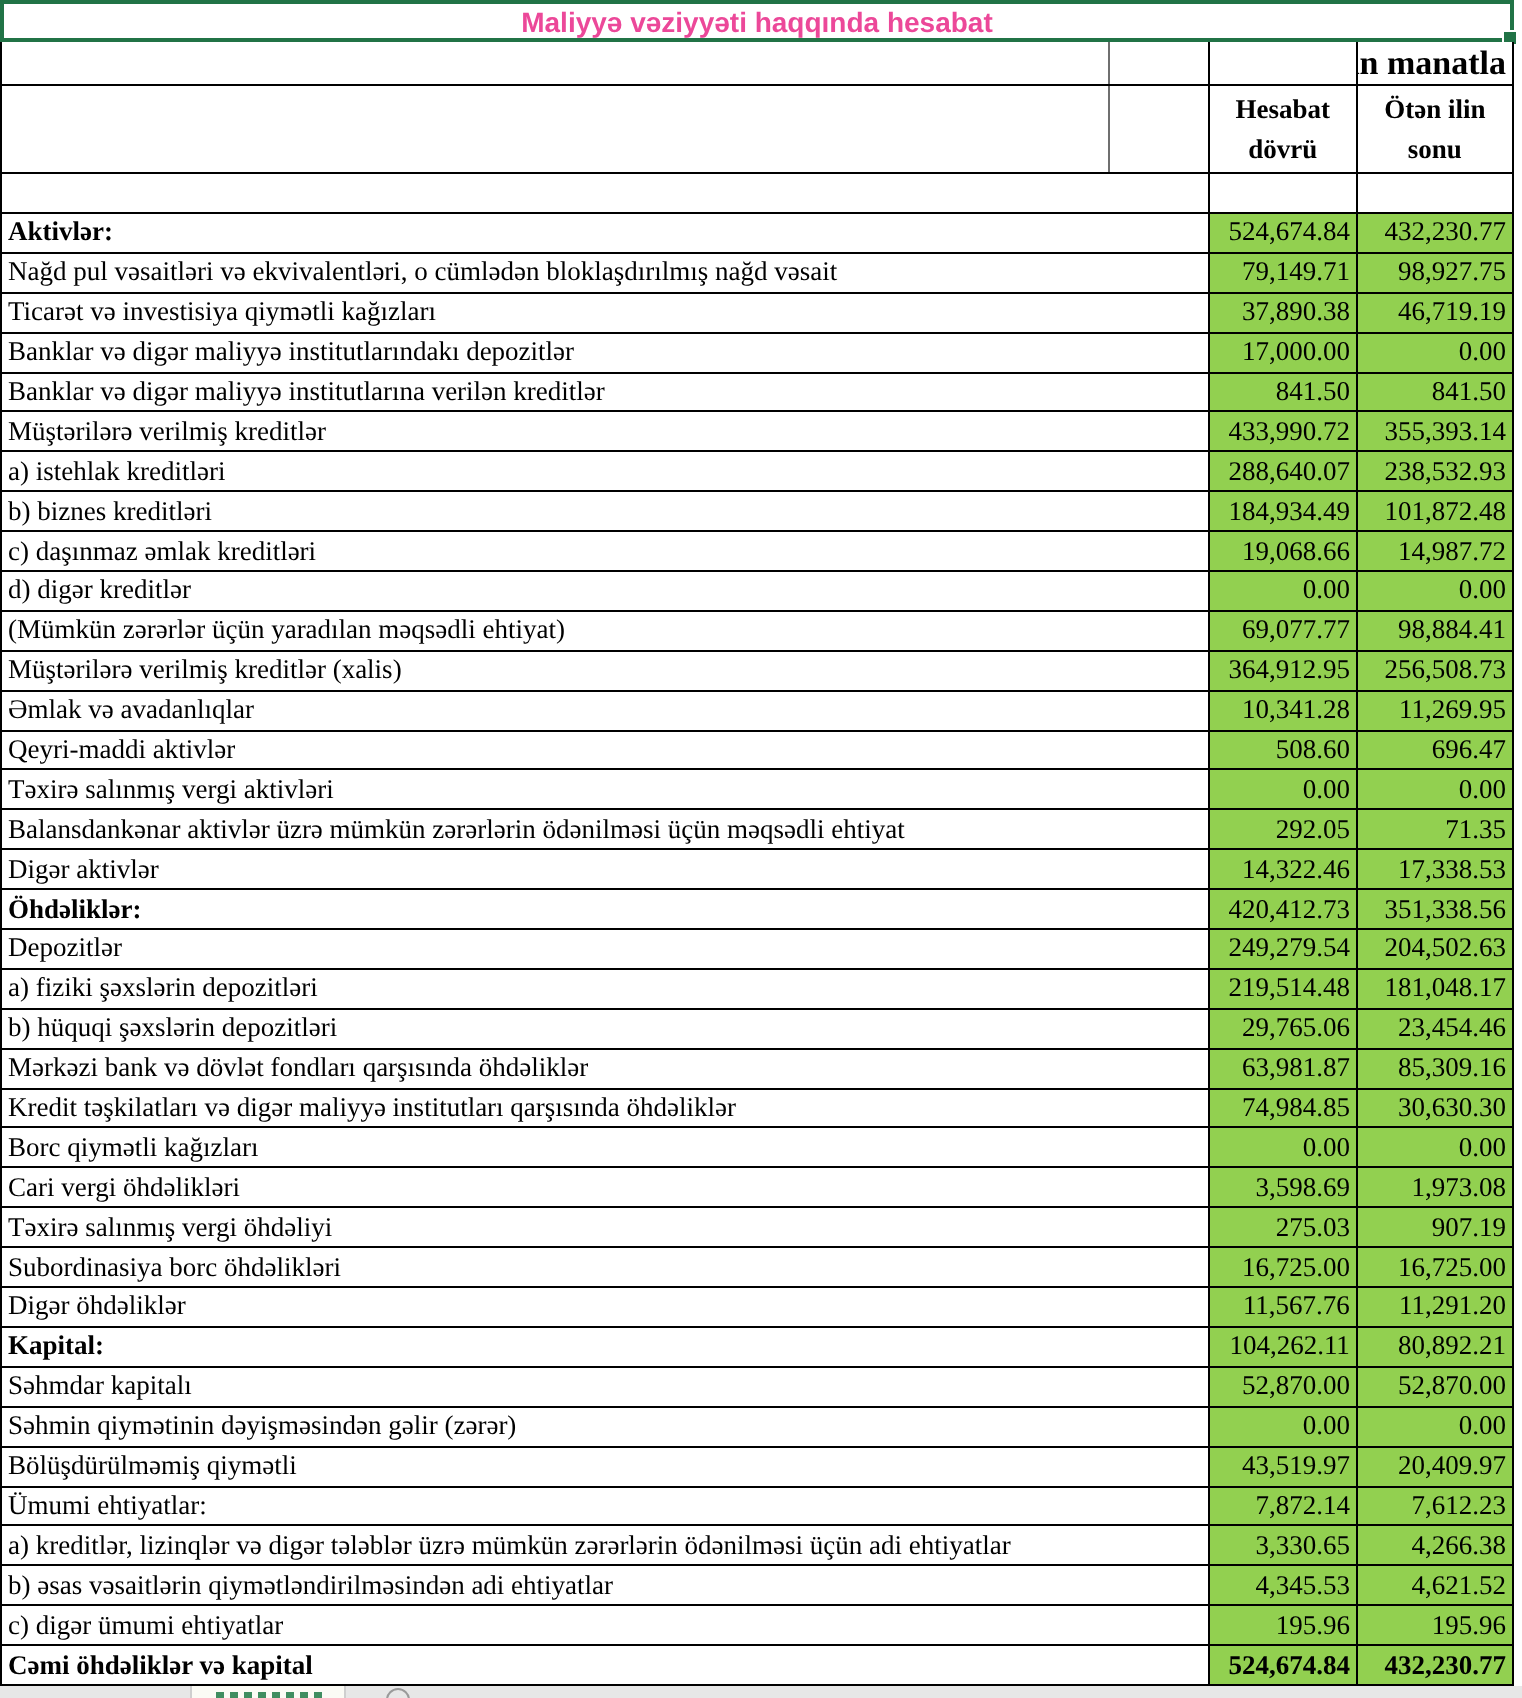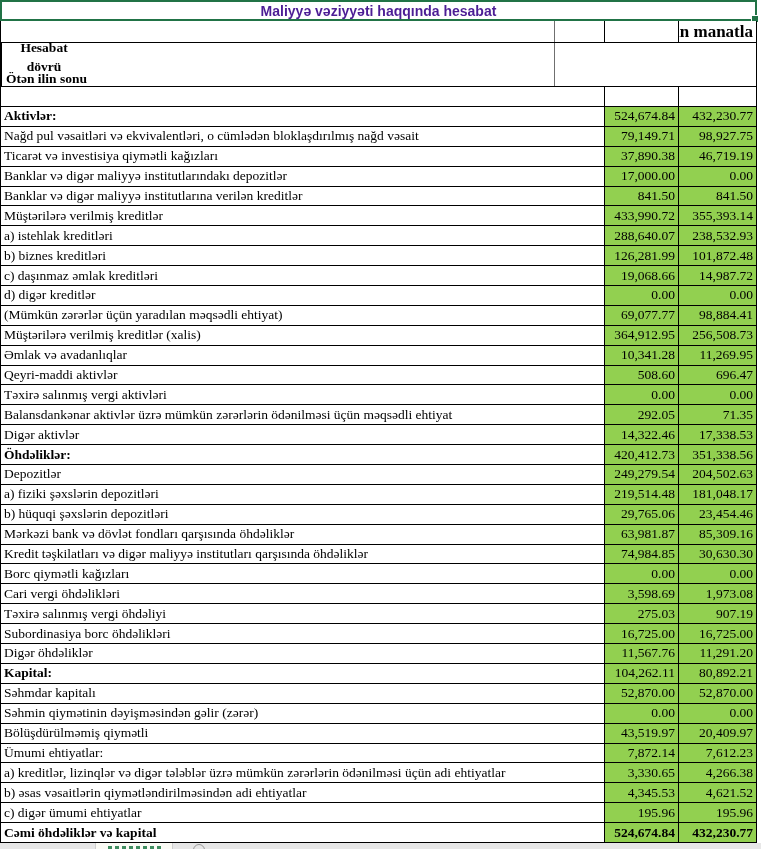--- a/index.html
+++ b/index.html
@@ -8,35 +8,35 @@
     font-family:"Liberation Serif", serif;
     -webkit-font-smoothing:antialiased;
   }
   #sheet { position:relative; width:761px; height:849px; background:#ffffff; overflow:hidden; }
 
   
   #title-cell {
     position:absolute; left:0; top:0; width:757px; height:21px;
     box-sizing:border-box; border:2px solid #217346; background:#ffffff;
     display:flex; align-items:center; justify-content:center;
-    font-family:"Liberation Sans", sans-serif; font-weight:bold; font-size:14px; color:#4c1d95;
+    font-family:"Liberation Sans", sans-serif; font-weight:bold; font-size:14px; color:#ec4899;
   }
   #fill-handle {
     position:absolute; left:751px; top:15px; width:8px; height:8px;
     box-sizing:border-box; background:#217346; border:1px solid #ffffff;
   }
 
   
   #grid {
     position:absolute; left:0; top:21px; width:757px;
     box-sizing:border-box; border-left:1px solid #000; border-right:1px solid #000;
   }
   .r { position:relative; display:flex; box-sizing:border-box; border-bottom:1px solid #000; height:19.9px; background:#fff; }
   .r.h2 { height:22px; }
-  .r.h3 { height:44px;flex-direction:column; }
+  .r.h3 { height:44px; }
   .r.h4 { height:20px; }
   .c { box-sizing:border-box; overflow:hidden; display:flex; align-items:center; }
   .lab { width:700px; padding-left:3px; font-size:13.5px; white-space:nowrap; }
   .v  { width:85px; border-left:1px solid #000; justify-content:flex-end; padding-right:3px; font-size:13.5px; white-space:nowrap; }
   .v2 { width:90px; }
   .g  { background:#92D050; }
   .bl .lab { font-weight:bold; }
   .bv .v   { font-weight:bold; }
 
   .hdr { justify-content:center; text-align:center; font-weight:bold; font-size:13.5px; white-space:normal; line-height:1.45; padding:0 2px; }
@@ -125,21 +125,21 @@
           <div class="c v g">433,990.72</div>
           <div class="c v v2 g">355,393.14</div>
         </div>
         <div class="r">
           <div class="c lab">a) istehlak kreditləri</div>
           <div class="c v g">288,640.07</div>
           <div class="c v v2 g">238,532.93</div>
         </div>
         <div class="r">
           <div class="c lab">b) biznes kreditləri</div>
-          <div class="c v g">126,281.99</div>
+          <div class="c v g">184,934.49</div>
           <div class="c v v2 g">101,872.48</div>
         </div>
         <div class="r">
           <div class="c lab">c) daşınmaz əmlak kreditləri</div>
           <div class="c v g">19,068.66</div>
           <div class="c v v2 g">14,987.72</div>
         </div>
         <div class="r">
           <div class="c lab">d) digər kreditlər</div>
           <div class="c v g">0.00</div>

